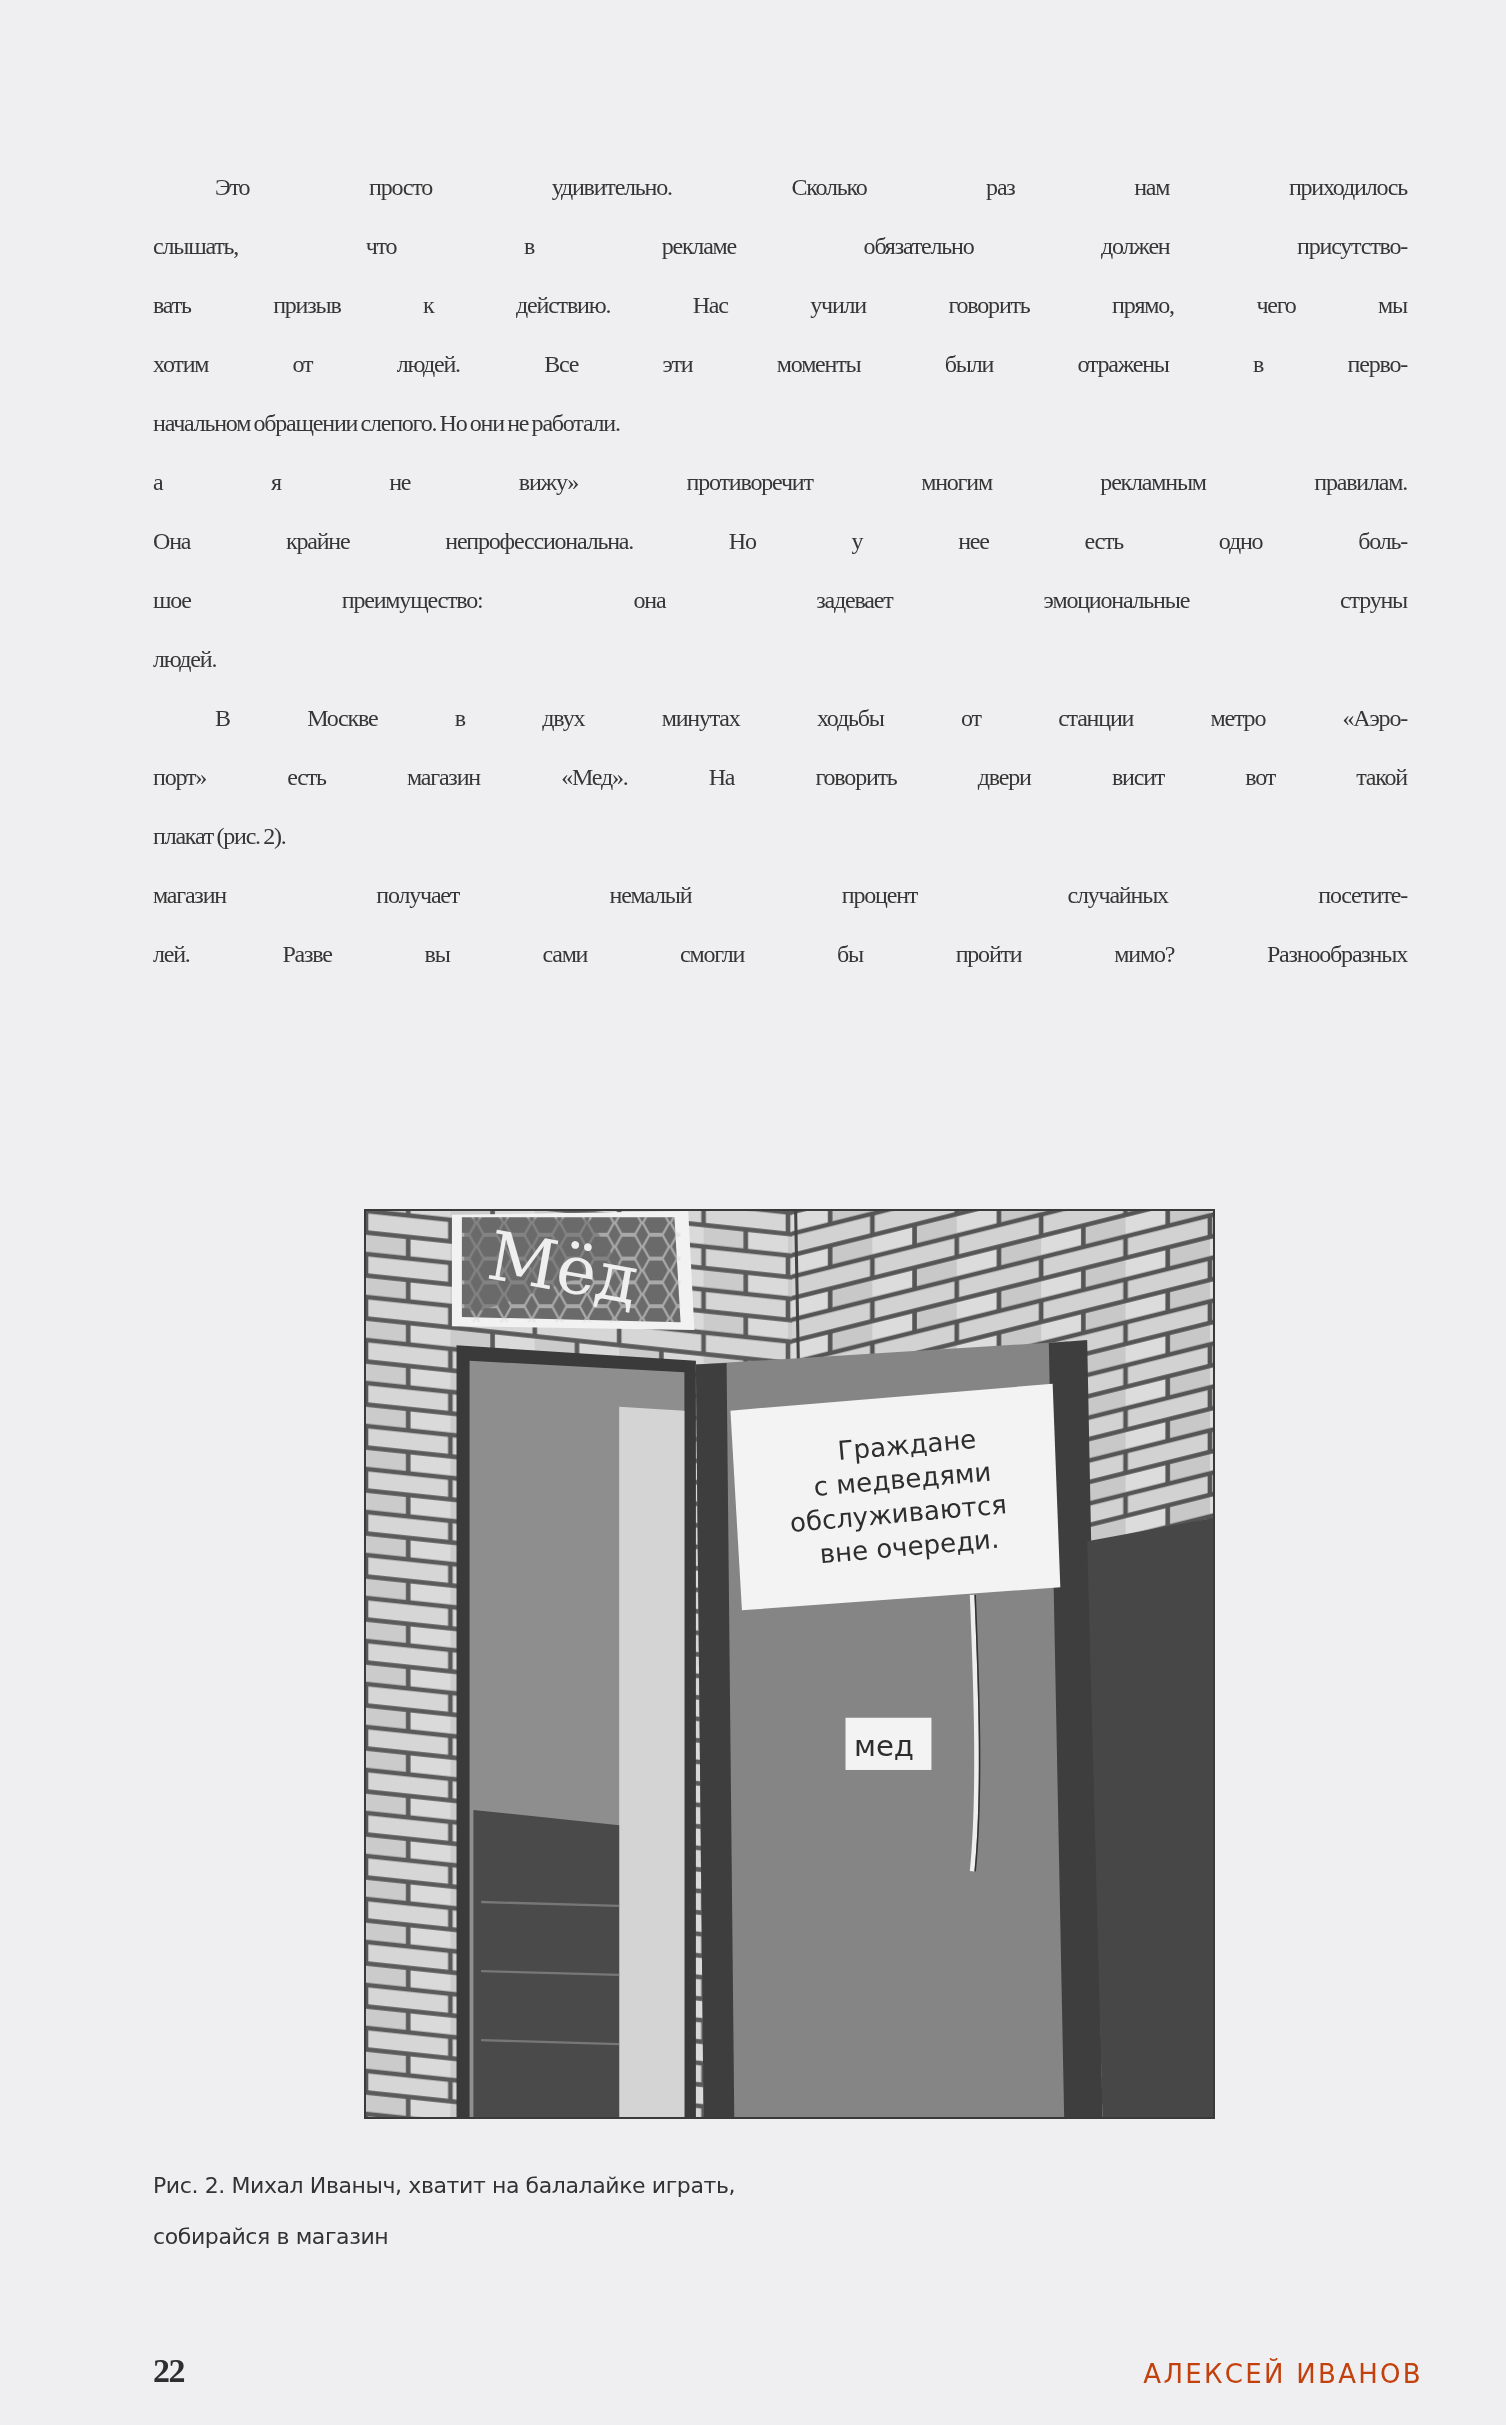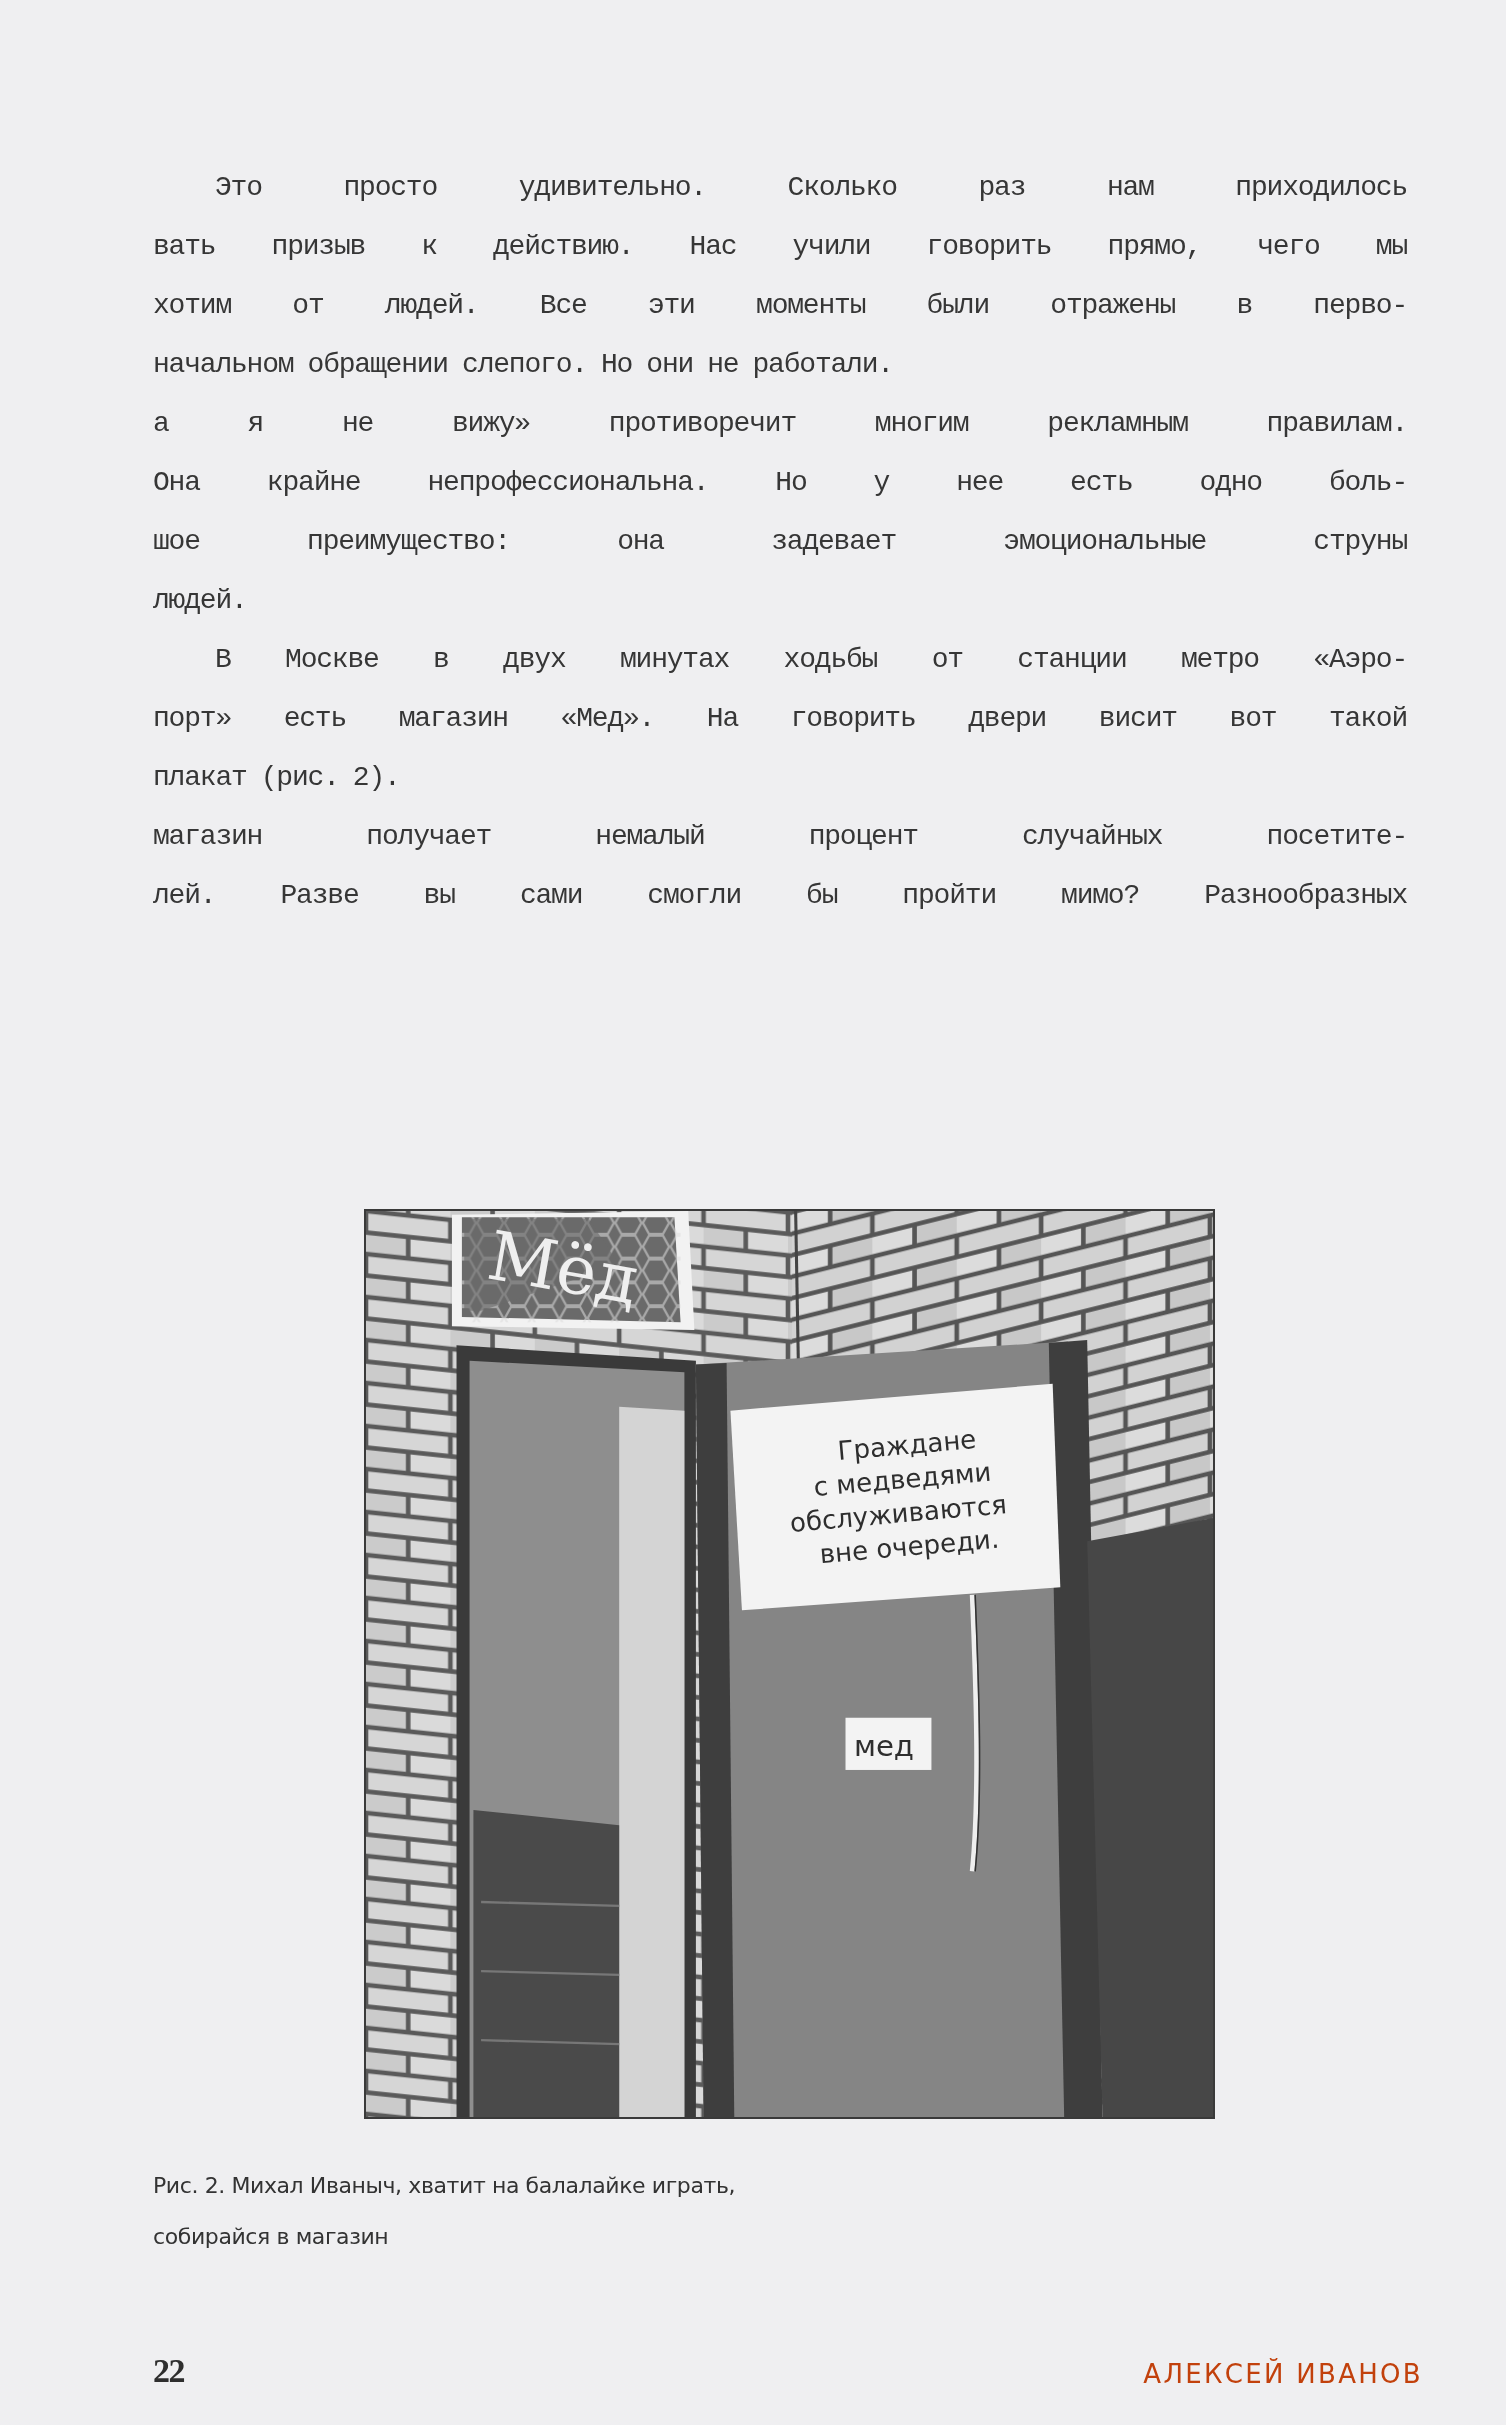--- a/index.html
+++ b/index.html
@@ -4,22 +4,22 @@
 <style>
   html, body { margin: 0; padding: 0; }
   body {
     width: 1506px; height: 2426px; position: relative; overflow: hidden;
     background: #efeff1;
     color: #363636;
   }
   .page { position: absolute; inset: 0; }
   .body-text {
     position: absolute; left: 153px; top: 158px; width: 1254px;
-    font-family: Liberation Mono, monospace;
-    font-size: 28px; line-height: 59px;
+    font-family: Liberation Serif, serif;
+    font-size: 24px; line-height: 59px;
     text-align: justify; letter-spacing: -1.2px; word-spacing: -1.5px;
     hyphens: manual;
   }
   .line { display: block; white-space: nowrap; text-align: justify; text-align-last: justify; height: 59px; overflow: visible; }
   .line.last { text-align-last: left; }
   .line.indent { padding-left: 62px; }
 
   
   .photo {
     position: absolute; left: 364px; top: 1209px; width: 851px; height: 910px;
@@ -48,20 +48,21 @@
     text-transform: uppercase;
   }
 </style>
 </head>
 <body>
 
 <div class="page">
 
   <div class="body-text">
     <span class="line indent">Это просто удивительно. Сколько раз нам приходилось</span>
+    <span class="line">слышать, что в рекламе обязательно должен присутство-</span>
     <span class="line">вать призыв к действию. Нас учили говорить прямо, чего мы</span>
     <span class="line">хотим от людей. Все эти моменты были отражены в перво-</span>
     <span class="line last">начальном обращении слепого. Но они не работали.</span>
     <span class="line">а я не вижу» противоречит многим рекламным правилам.</span>
     <span class="line">Она крайне непрофессиональна. Но у нее есть одно боль-</span>
     <span class="line">шое преимущество: она задевает эмоциональные струны</span>
     <span class="line last">людей.</span>
     <span class="line indent">В Москве в двух минутах ходьбы от станции метро «Аэро-</span>
     <span class="line">порт» есть магазин «Мед». На говорить двери висит вот такой</span>
     <span class="line last">плакат (рис. 2).</span>

